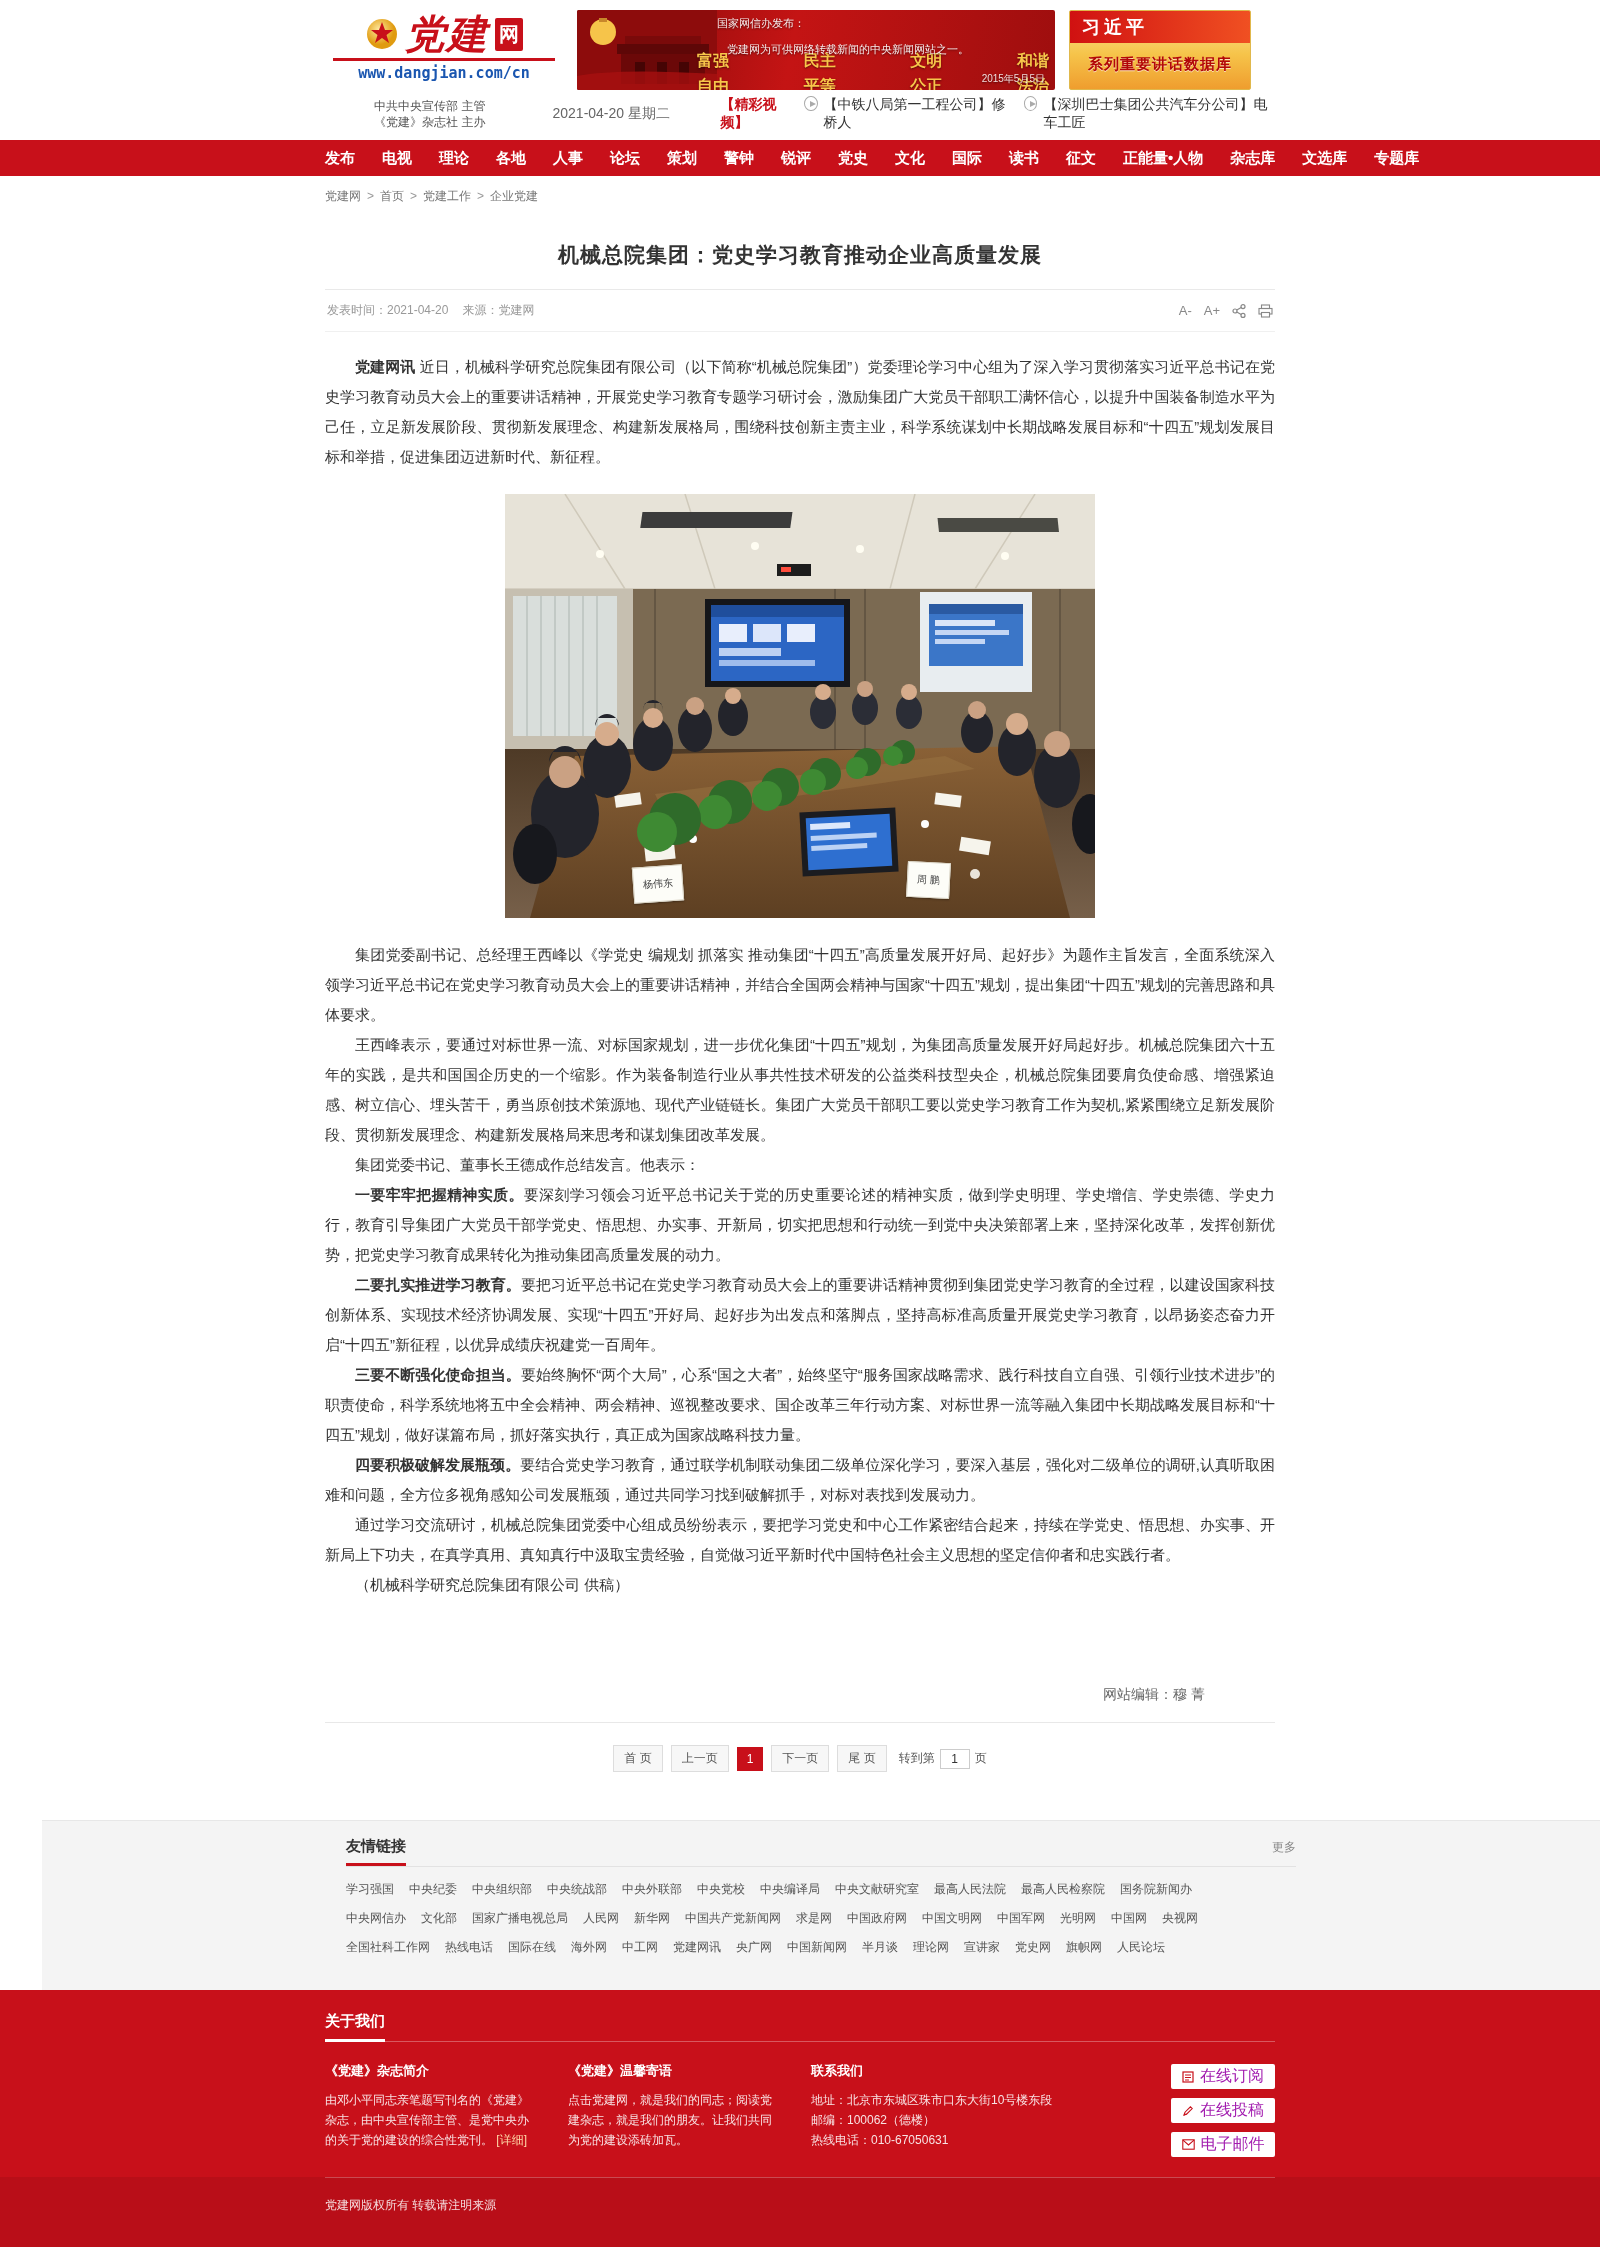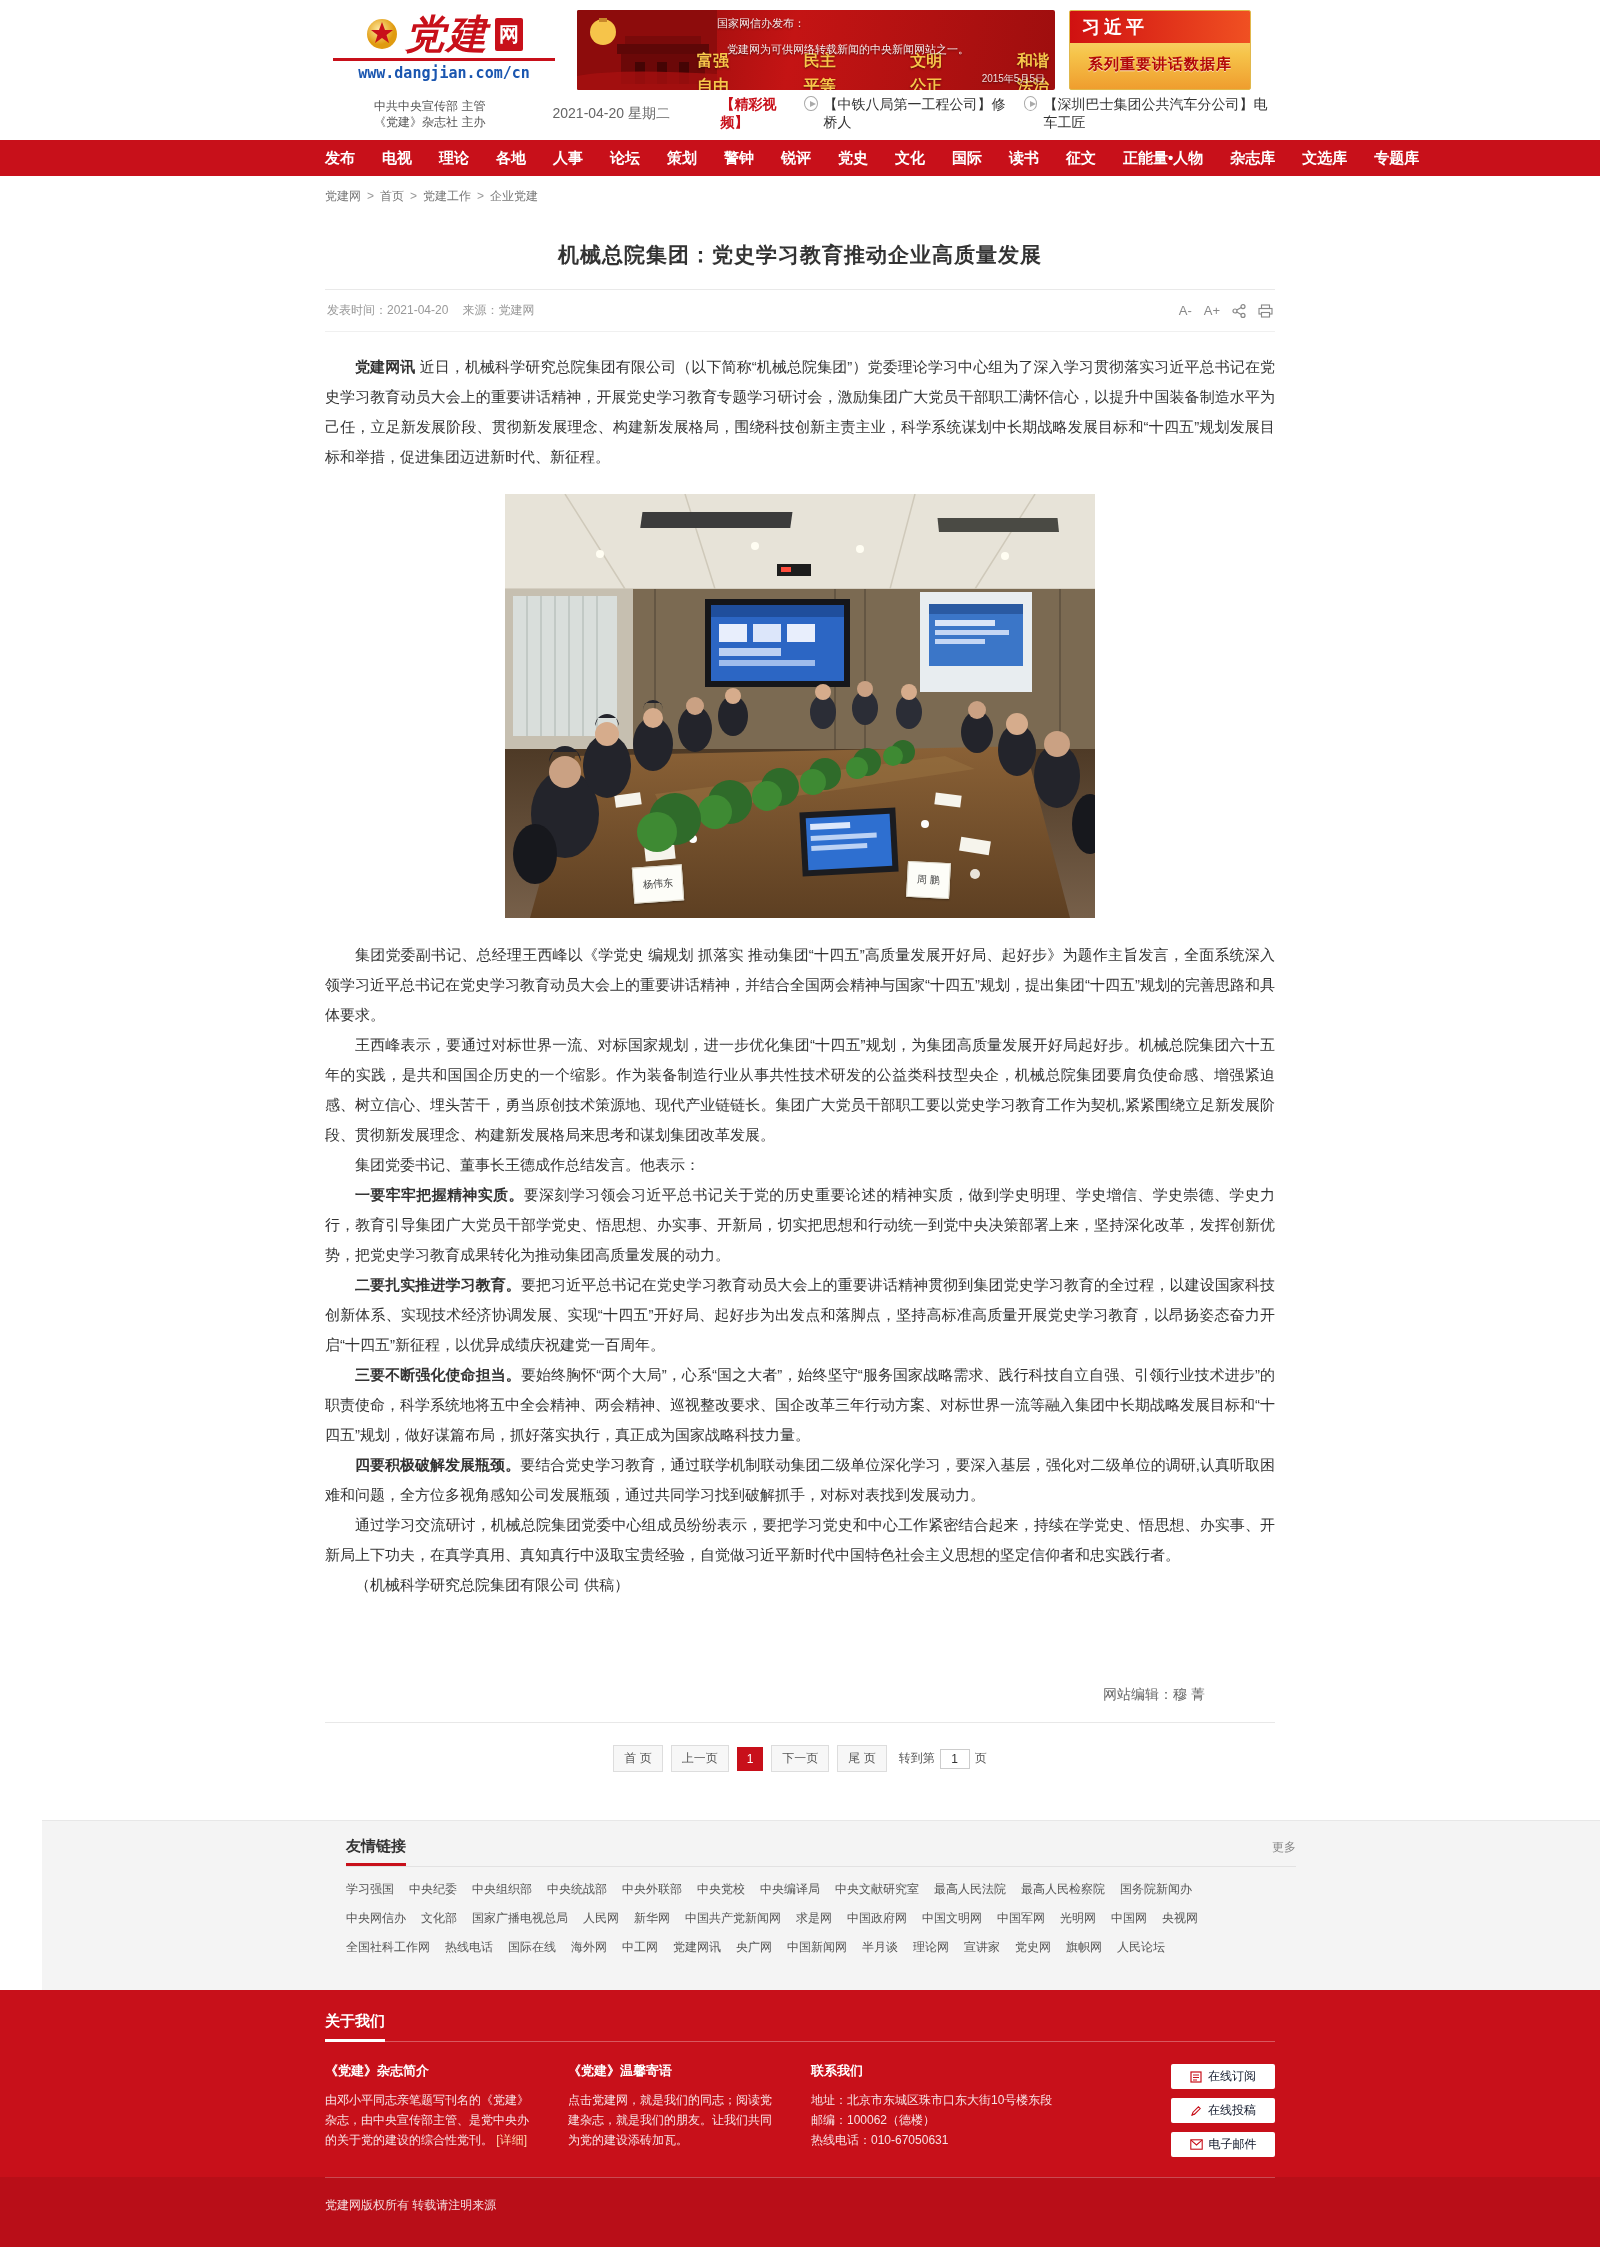--- a/index.html
+++ b/index.html
@@ -86,21 +86,21 @@
   .about-title { font-size:15px; font-weight:bold; padding-bottom:8px; border-bottom:3px solid #fff; display:inline-block; }
   .about-rule { border-bottom:1px solid rgba(255,255,255,.3); margin-top:-1px; }
   .f-cols { display:flex; padding:20px 0 6px; gap:28px; }
   .f-col h4 { font-size:13px; font-weight:bold; margin-bottom:10px; color:#fff; }
   .f-col p, .f-line { font-size:12px; line-height:20px; color:rgba(255,255,255,.88); }
   .f-col.c1 { width:215px; }
   .f-col.c2 { width:215px; }
   .f-col.c3 { width:270px; }
   .f-detail { color:#ffd9a8; cursor:pointer; }
   .f-btns { margin-left:auto; display:flex; flex-direction:column; gap:9px; padding-top:2px; }
-  .f-btn { width:104px; height:25px; background:#fff; border:none; border-radius:2px; color:#0f172a; font-size:12px; display:flex; align-items:center; justify-content:center; gap:6px; cursor:pointer; font-family:inherit; }
+  .f-btn { width:104px; height:25px; background:#fff; border:none; border-radius:2px; color:#a21caf; font-size:16px; display:flex; align-items:center; justify-content:center; gap:6px; cursor:pointer; font-family:inherit; }
   .f-btn svg { display:block; }
   .f-bottom { margin-top:14px; background:rgba(0,0,0,.07); }
   .f-bottom .wrap { border-top:1px solid rgba(255,255,255,.25); padding:16px 0 30px; }
   .copy-line { font-size:12px; line-height:23px; color:rgba(255,255,255,.85); }
 </style>
 </head>
 <body>
 
 <div class="header">
   <div class="wrap">

